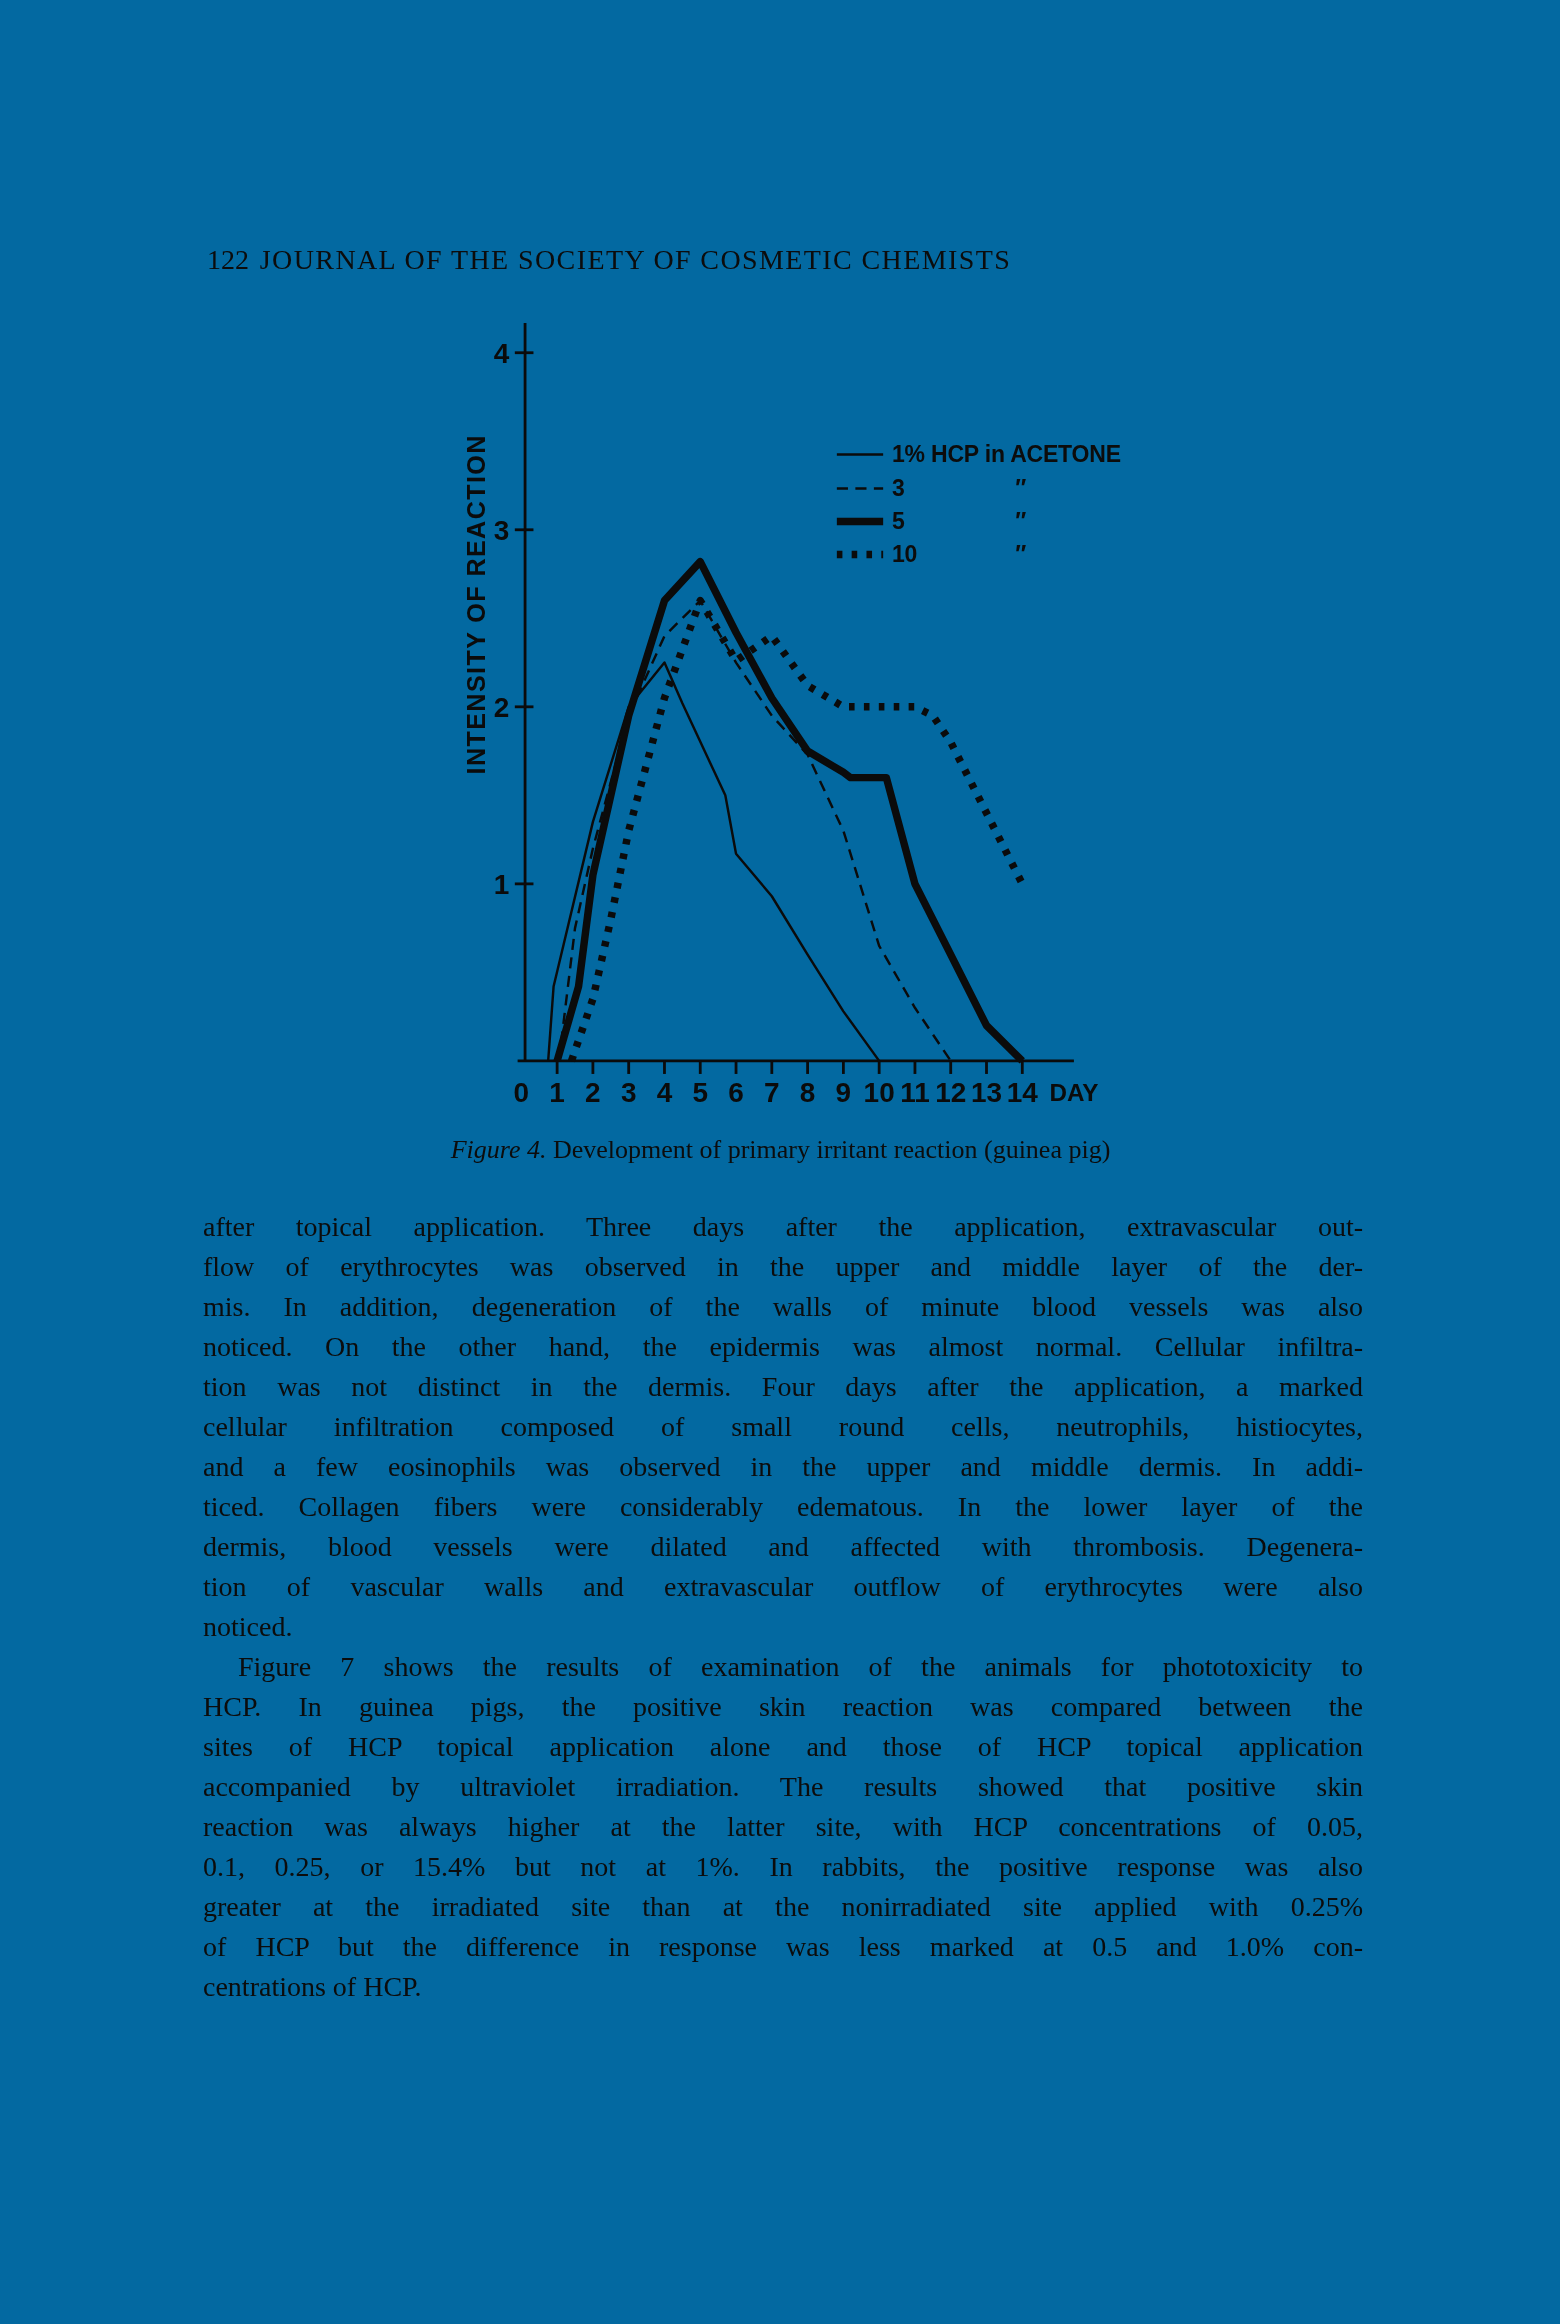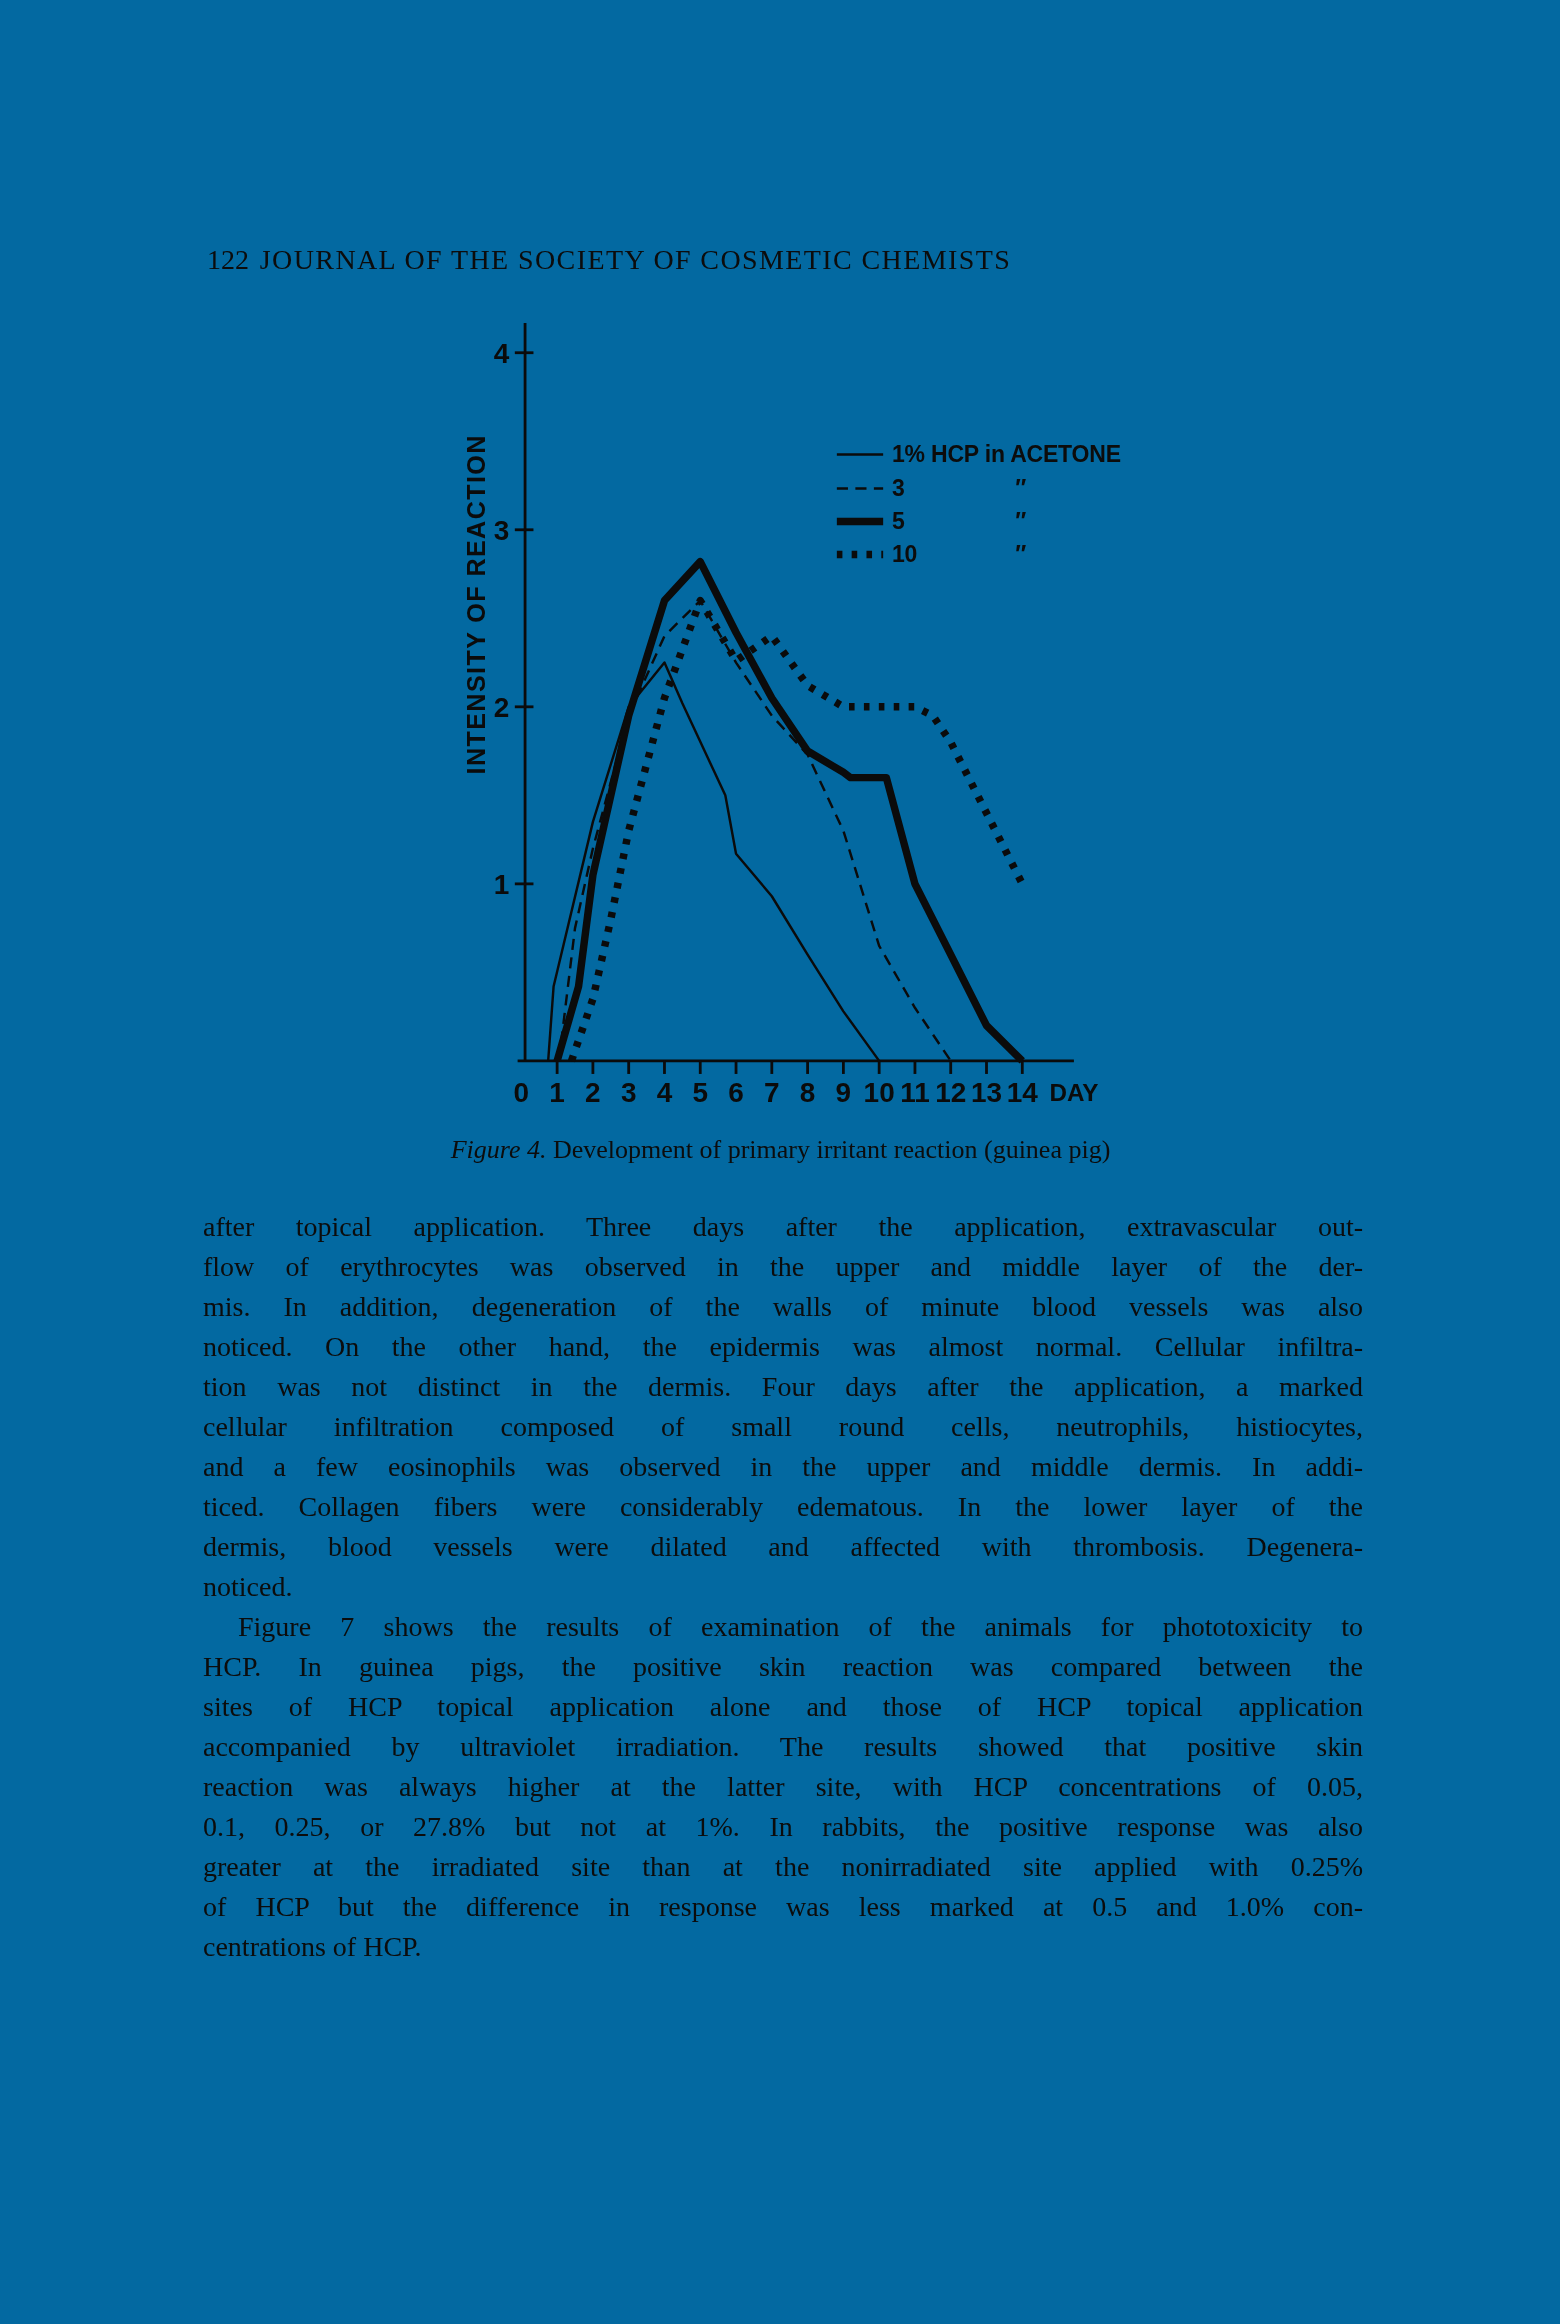--- a/index.html
+++ b/index.html
@@ -134,26 +134,27 @@
   <div id="body-text">
       <div class="jl">after topical application. Three days after the application, extravascular out-</div>
       <div class="jl">flow of erythrocytes was observed in the upper and middle layer of the der-</div>
       <div class="jl">mis. In addition, degeneration of the walls of minute blood vessels was also</div>
       <div class="jl">noticed. On the other hand, the epidermis was almost normal. Cellular infiltra-</div>
       <div class="jl">tion was not distinct in the dermis. Four days after the application, a marked</div>
       <div class="jl">cellular infiltration composed of small round cells, neutrophils, histiocytes,</div>
       <div class="jl">and a few eosinophils was observed in the upper and middle dermis. In addi-</div>
       <div class="jl">ticed. Collagen fibers were considerably edematous. In the lower layer of the</div>
       <div class="jl">dermis, blood vessels were dilated and affected with thrombosis. Degenera-</div>
+      <div class="jl">tion of vascular walls and extravascular outflow of erythrocytes were also</div>
       <div class="jl last">noticed.</div>
       <div class="jl indent">Figure 7 shows the results of examination of the animals for phototoxicity to</div>
       <div class="jl">HCP. In guinea pigs, the positive skin reaction was compared between the</div>
       <div class="jl">sites of HCP topical application alone and those of HCP topical application</div>
       <div class="jl">accompanied by ultraviolet irradiation. The results showed that positive skin</div>
       <div class="jl">reaction was always higher at the latter site, with HCP concentrations of 0.05,</div>
-      <div class="jl">0.1, 0.25, or 27.8% but not at 1%. In rabbits, the positive response was also</div>
+      <div class="jl">0.1, 0.25, or 15.4% but not at 1%. In rabbits, the positive response was also</div>
       <div class="jl">greater at the irradiated site than at the nonirradiated site applied with 0.25%</div>
       <div class="jl">of HCP but the difference in response was less marked at 0.5 and 1.0% con-</div>
       <div class="jl last">centrations of HCP.</div>
     </div>
 
 </div>
 
 
 </body></html>

